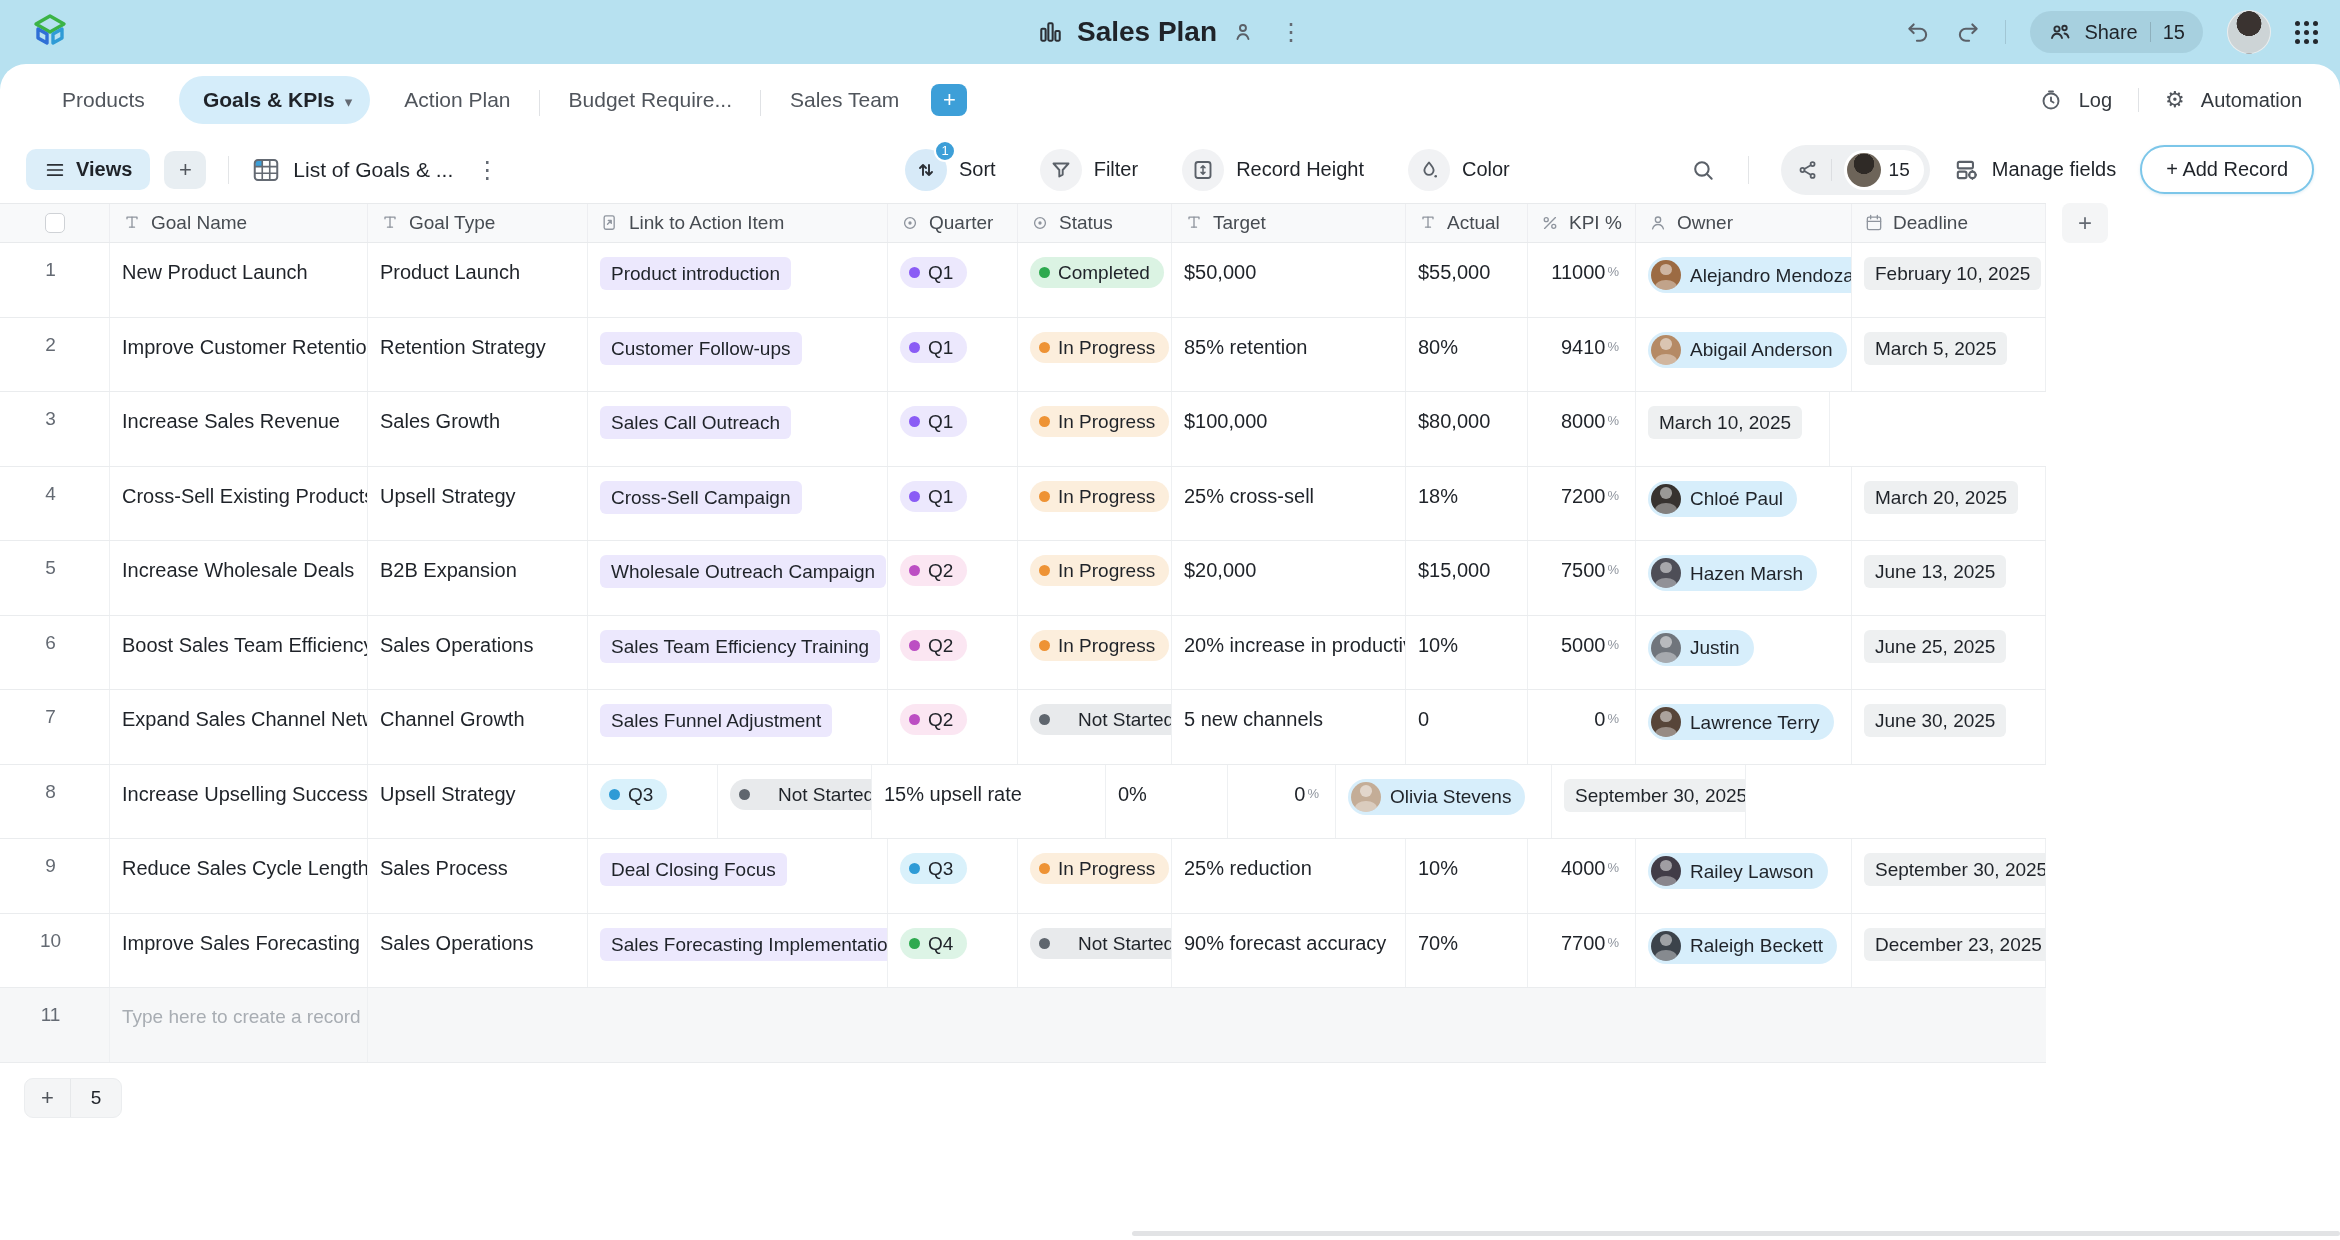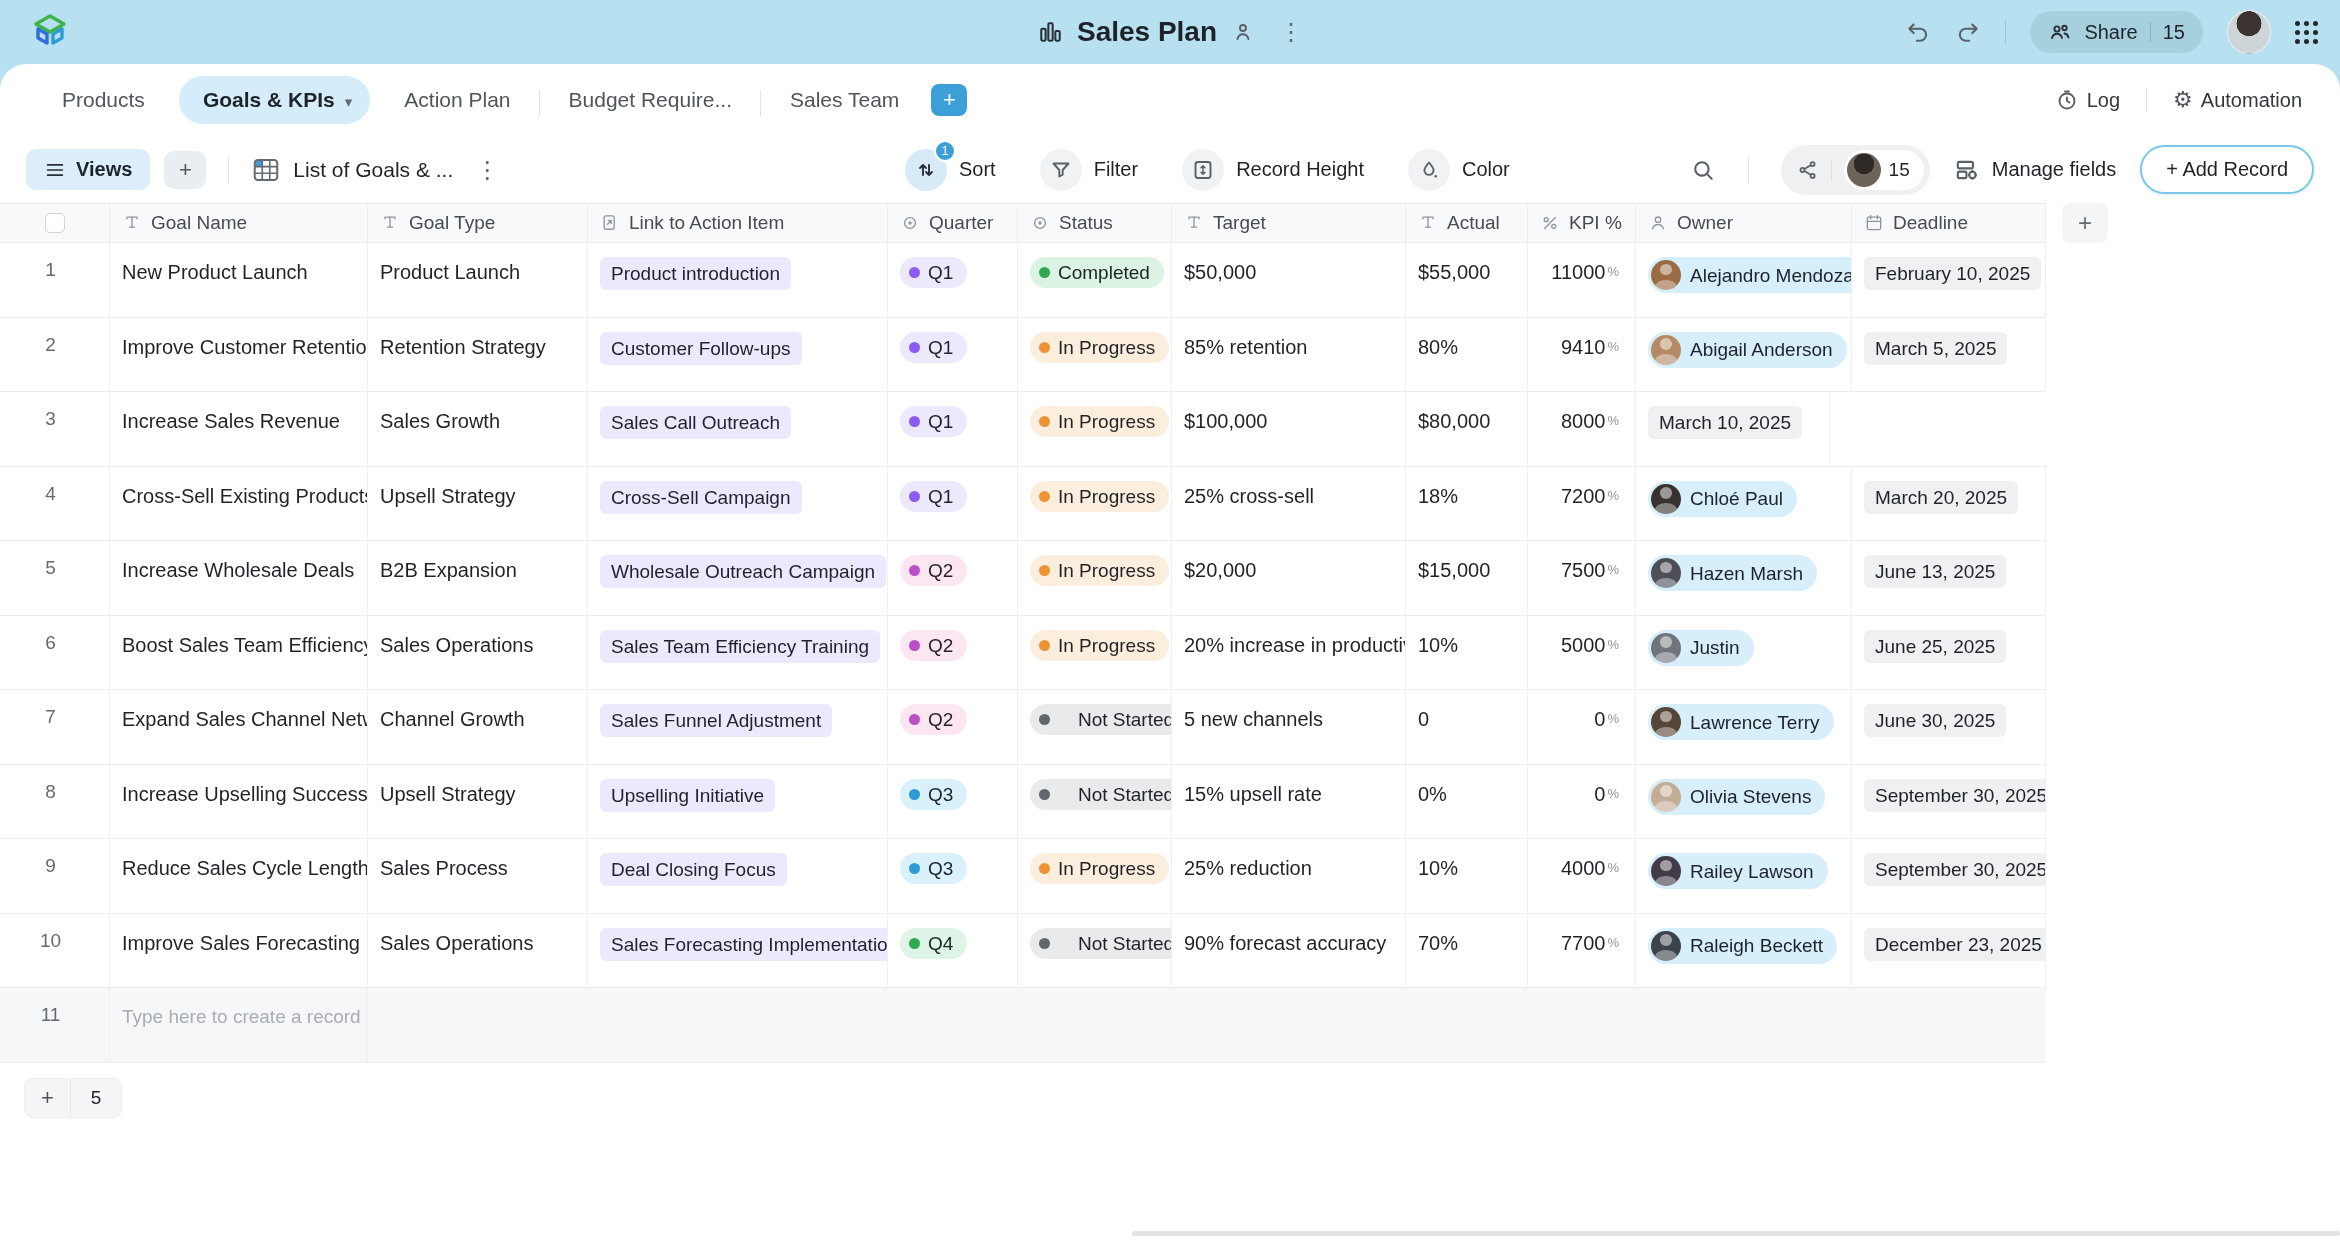--- a/index.html
+++ b/index.html
@@ -31,21 +31,21 @@
   .tabs { display:flex; align-items:center; gap:10px; }
   .tab { position:relative; font-size:21px; color:#50555c; padding:12px 24px; cursor:default; white-space:nowrap; }
   .tabs .tab:nth-child(4)::before, .tabs .tab:nth-child(5)::before {
     content:''; position:absolute; left:-6px; top:14px; width:1px; height:26px; background:#e0e2e5; }
   .tab.active { background:var(--tab-active-bg); border-radius:999px; color:#1f2329; font-weight:bold; padding-right:18px; }
   .tab .chev { display:none; font-size:15px; color:#646a73; margin-left:10px; }
   .tab.active .chev { display:inline; }
   .tab-add { width:36px; height:32px; border-radius:8px; background:var(--accent-blue); color:#fff;
     font-size:22px; display:flex; align-items:center; justify-content:center; margin-left:8px; }
   .tabbar-right { margin-left:auto; display:flex; align-items:center; gap:26px; font-size:20px; color:#33383e; }
-  .tabbar-right .item { display:flex; align-items:center; gap:8px; }
+  .tabbar-right .item { display:flex; align-items:center; gap:16px; }
   .tabbar-right .sep { width:1px; height:24px; background:#e0e2e5; }
   .gear-glyph { font-size:22px; color:#50555c; }
 
   
   .toolbar { position:absolute; top:136px; left:0; width:2340px; height:67px; background:#fff; }
   .toolbar-left { position:absolute; left:26px; top:0; height:67px; display:flex; align-items:center; gap:14px; }
   .views-btn { display:flex; align-items:center; gap:10px; background:#dceef9; border-radius:10px;
     padding:9px 18px; font-size:20px; font-weight:bold; color:#1f2329; }
   .small-add { width:42px; height:38px; border-radius:10px; background:#e8eef2; color:#50555c;
     font-size:22px; display:flex; align-items:center; justify-content:center; }
@@ -752,23 +752,20 @@
   <div class="tr">
     <div class="td c0 num">
           <span>8</span>
         </div>
     <div class="td c1">
           <span class="plain">Increase Upselling Success</span>
         </div>
     <div class="td c2">
           <span class="plain">Upsell Strategy</span>
         </div>
-    <div class="td c3">
-          <span class="pill link-pill">Upselling Initiative</span>
-        </div>
     <div class="td c4">
           <span class="pill dot-pill v-q3">
             <i class="dot"></i>
             <span>Q3</span>
           </span>
         </div>
     <div class="td c5">
           <span class="pill dot-pill v-notstarted">
             <i class="dot"></i>
             <span>Not Started</span>

